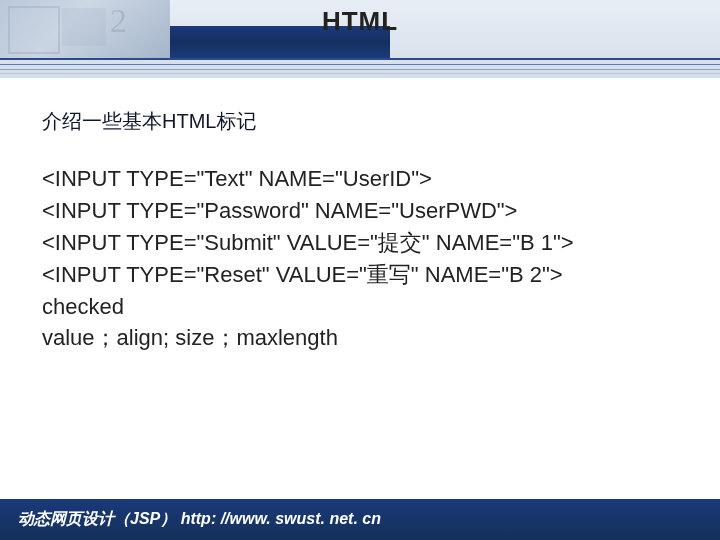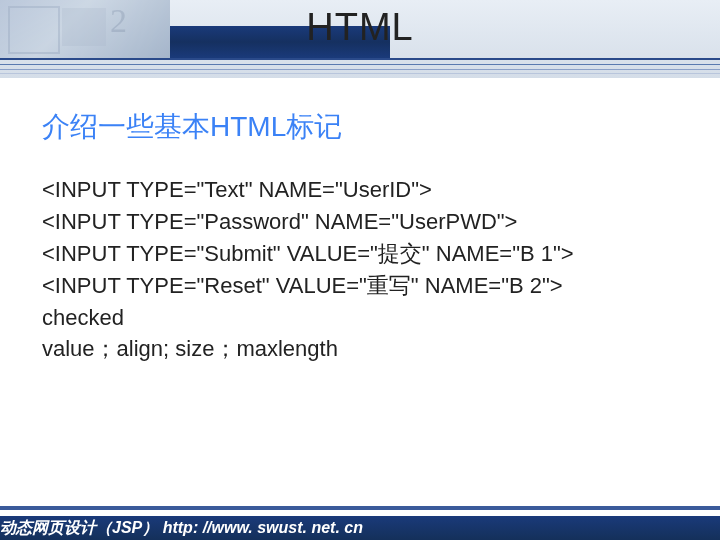--- a/index.html
+++ b/index.html
@@ -58,66 +58,67 @@
     top: 26px;
     width: 220px;
     height: 32px;
     background: linear-gradient(to bottom, #1a3a7a 0%, #153060 50%, #1a3a7a 100%);
   }
   .title-text {
     position: absolute;
     left: 50%;
     transform: translateX(-50%);
     top: 6px;
-    font-size: 38px;
-    font-weight: normal;
+    font-size: 26px;
+    font-weight: bold;
     color: #222;
     z-index: 2;
     letter-spacing: 1px;
   }
   .header-line {
     position: absolute;
     left: 0;
     right: 0;
     height: 2px;
     background: #2a4a8a;
   }
   .hl1 { bottom: 18px; }
   .hl2 { bottom: 13px; height: 1px; background: #5a7ab0; }
   .hl3 { bottom: 8px; height: 1px; background: #8aa0c8; }
   .hl4 { bottom: 4px; height: 1px; background: #b8c5dc; }
   .content {
     padding: 30px 30px 0 42px;
   }
   .subtitle {
-    font-size: 28px;
-    color: #3b82f6;
+    font-size: 20px;
+    color: #0f172a;
     font-weight: normal;
     margin-bottom: 28px;
   }
   .body-text {
     font-size: 22px;
     line-height: 1.45;
     color: #222;
     font-family: Arial, "SimSun", sans-serif;
   }
   .body-text div {
     margin-bottom: 0px;
   }
   .footer {
     position: absolute;
     bottom: 0;
     left: 0;
     right: 0;
-    height: 24px;
+    height: 41px;
     background: linear-gradient(to bottom, #1a3a7a 0%, #14305a 100%);
     color: #fff;
     font-size: 16px;
     display: flex;
     align-items: center;
+    padding-left: 18px;
     font-weight: bold;
     font-style: italic;
   }
   .footer-topbar {
     position: absolute;
     bottom: 30px;
     left: 0;
     right: 0;
     height: 4px;
     background: #3a5a9a;

